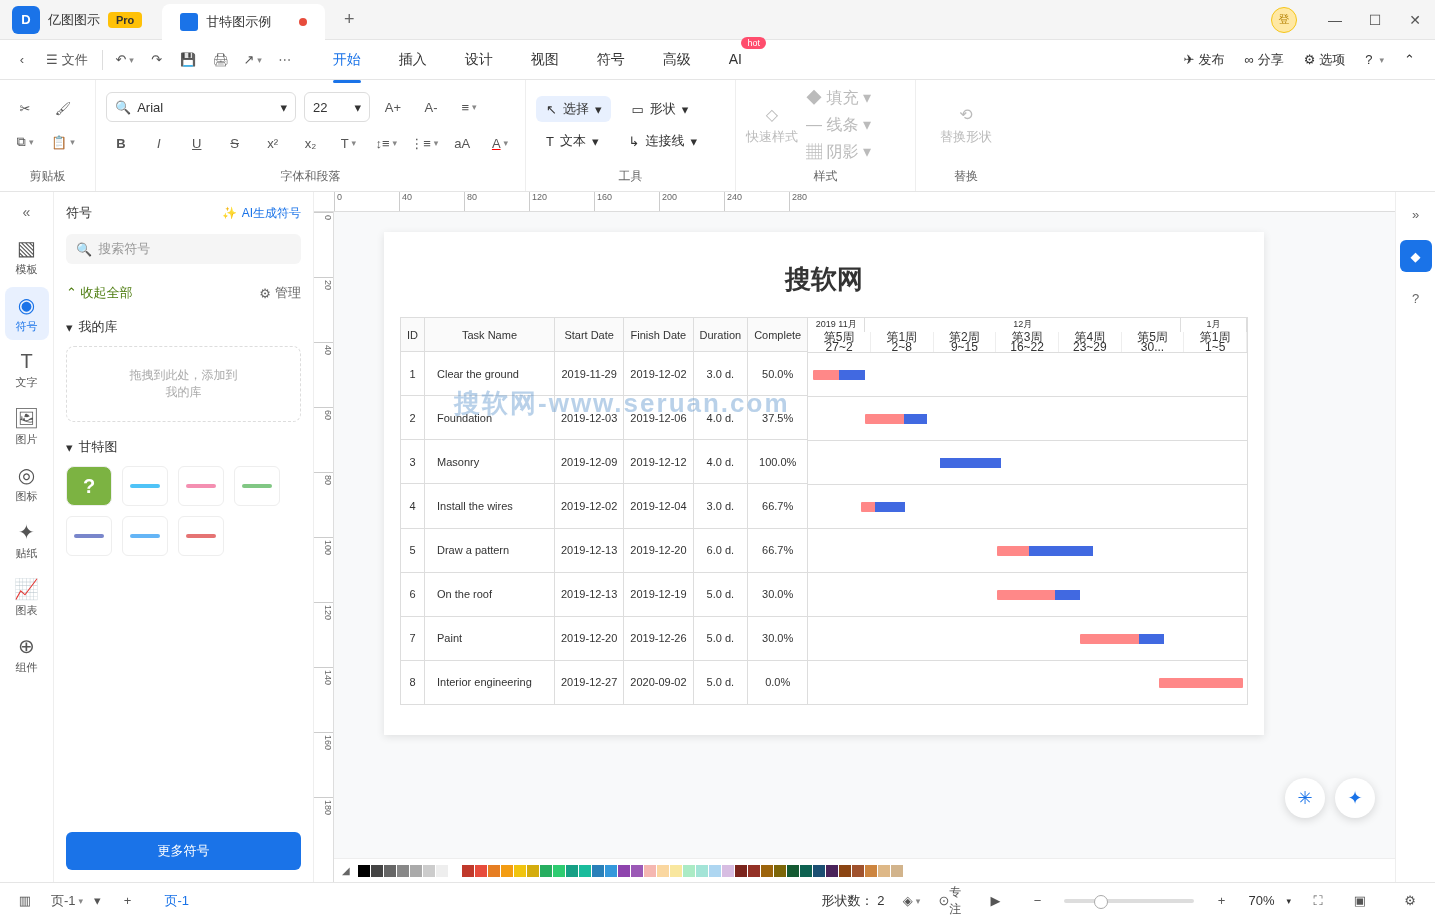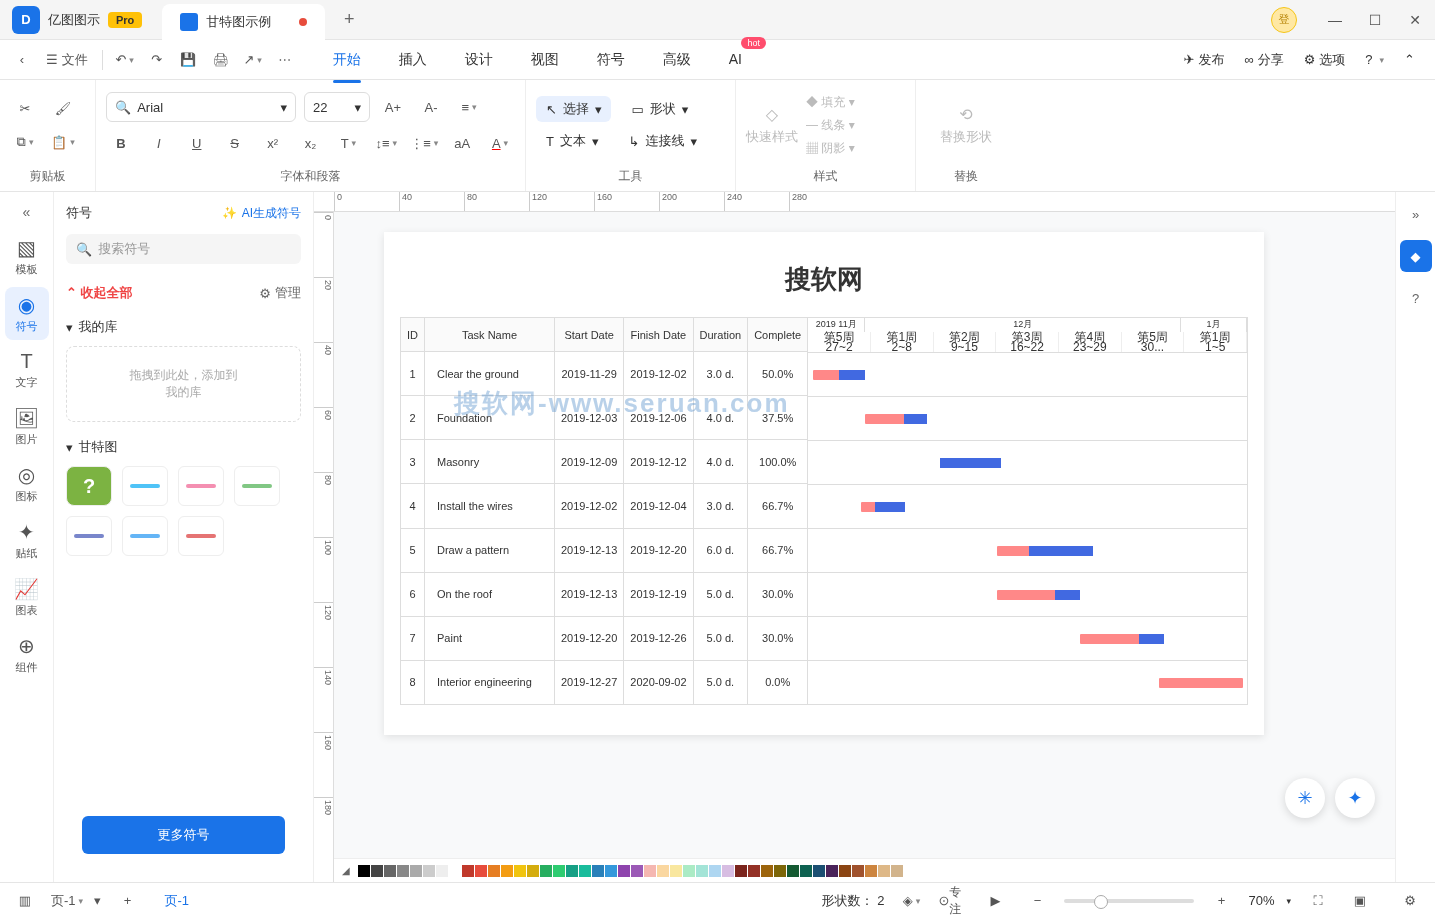--- a/index.html
+++ b/index.html
@@ -52,30 +52,30 @@
 .leftbar-item { width: 44px; padding: 6px 0; text-align: center; border-radius: 8px; font-size: 11px; color: #555; }
 .leftbar-item.active { background: #e8f0fe; color: #1a73e8; }
 .leftbar-icon { font-size: 20px; display: block; margin-bottom: 2px; }
 
 .sidepanel { width: 260px; border-right: 1px solid #eee; display: flex; flex-direction: column; }
 .sidepanel-hdr { display: flex; justify-content: space-between; align-items: center; padding: 12px; }
 .sidepanel-hdr-title { font-weight: 500; }
 .ai-btn { color: #1a73e8; font-size: 12px; display: flex; align-items: center; gap: 4px; }
 .search-box { margin: 0 12px 12px; background: #f5f5f5; border-radius: 6px; padding: 6px 10px; display: flex; align-items: center; gap: 6px; color: #999; }
 .panel-row { padding: 8px 12px; display: flex; justify-content: space-between; align-items: center; font-size: 13px; }
-.collapse-link { color: #ef4444; font-weight: bold; }
+.collapse-link { color: #4d7c0f; }
 .manage-link { color: #666; display: flex; align-items: center; gap: 4px; }
 .lib-section { padding: 8px 12px; }
 .lib-title { display: flex; align-items: center; gap: 6px; font-size: 13px; margin-bottom: 10px; }
 .drop-zone { border: 1px dashed #ddd; border-radius: 8px; padding: 20px; text-align: center; color: #aaa; font-size: 12px; margin-bottom: 16px; }
 .sym-grid { display: flex; flex-wrap: wrap; gap: 10px; }
 .sym-item { width: 46px; height: 40px; border: 1px solid #eee; border-radius: 6px; display: flex; align-items: center; justify-content: center; }
 .sym-q { background: #7cb342; color: #fff; font-size: 20px; font-weight: bold; border-radius: 8px; }
 .gantt-bar { width: 30px; height: 4px; border-radius: 2px; position: relative; }
-.more-sym-btn { margin: 28px; margin-top: auto; background: #1a73e8; color: #fff; text-align: center; padding: 10px; border-radius: 6px; font-size: 13px; }
+.more-sym-btn { margin: 12px; margin-top: auto; background: #1a73e8; color: #fff; text-align: center; padding: 10px; border-radius: 6px; font-size: 13px; }
 
 .canvas-area { flex: 1; display: flex; flex-direction: column; background: #f8f9fa; position: relative; overflow: hidden; }
 .hruler { height: 20px; background: #fff; border-bottom: 1px solid #ddd; display: flex; font-size: 9px; color: #666; padding-left: 20px; }
 .hruler-tick { width: 65px; border-left: 1px solid #ccc; padding-left: 2px; }
 .vruler { width: 20px; background: #fff; border-right: 1px solid #ddd; position: absolute; left: 0; top: 20px; bottom: 0; display: flex; flex-direction: column; font-size: 9px; color: #666; }
 .vruler-tick { height: 65px; border-top: 1px solid #ccc; writing-mode: vertical-rl; padding-top: 2px; }
 .canvas { margin-left: 20px; flex: 1; overflow: auto; padding: 20px 50px; position: relative; }
 .page { background: #fff; box-shadow: 0 2px 8px rgba(0,0,0,.1); width: 880px; padding: 30px 16px; }
 .page-title { text-align: center; font-size: 26px; font-weight: bold; font-family: "SimSun", serif; margin-bottom: 20px; }
 .gantt-wrap { display: flex; font-size: 11px; }
@@ -235,21 +235,21 @@
     </div>
       </div>
     <div class="ribbon-label">工具</div>
   </div>
   <div class="ribbon-group disabled" style="width:180px">
     <div class="ribbon-body">
       <div class="rcol" style="align-items:center">
           <span class="icon">◇</span>
           <span>快速样式</span>
         </div>
-      <div class="rcol" style="font-size:12px;gap:6px">
+      <div class="rcol" style="font-size:16px;gap:6px">
         <div>◆ <span>填充</span> ▾</div>
         <div>— <span>线条</span> ▾</div>
         <div>▦ <span>阴影</span> ▾</div>
       </div>
     </div>
     <div class="ribbon-label">样式</div>
   </div>
   <div class="ribbon-group disabled" style="width:100px;border-right:none">
     <div class="ribbon-body" style="justify-content:center">
         <div class="rcol" style="align-items:center">

